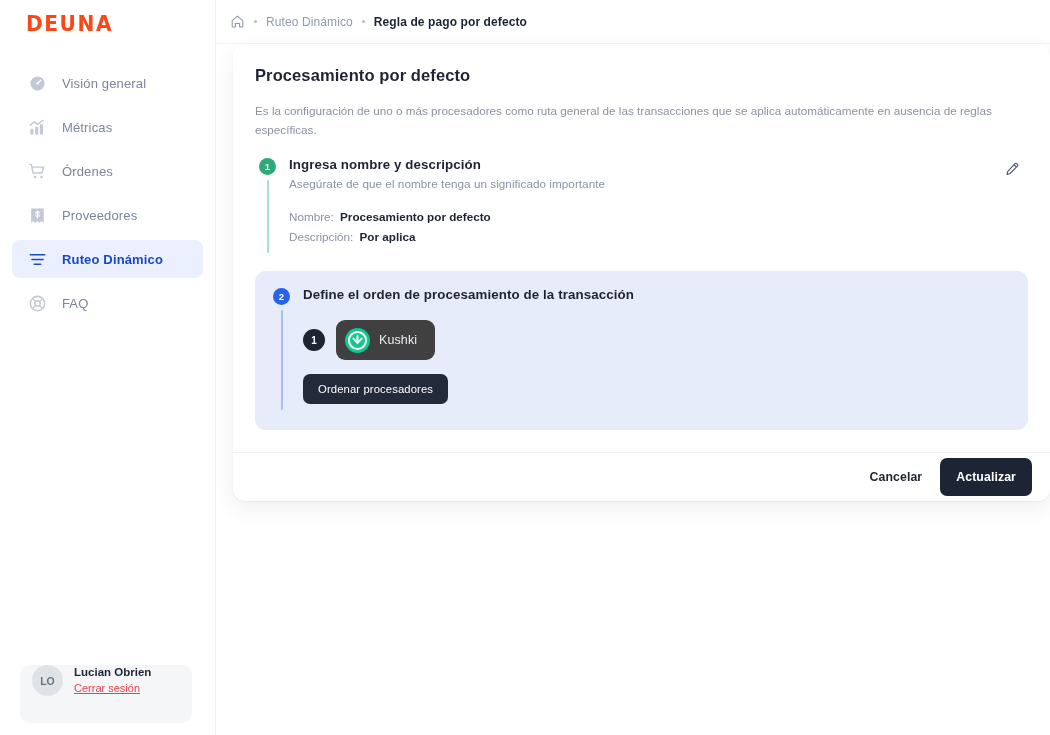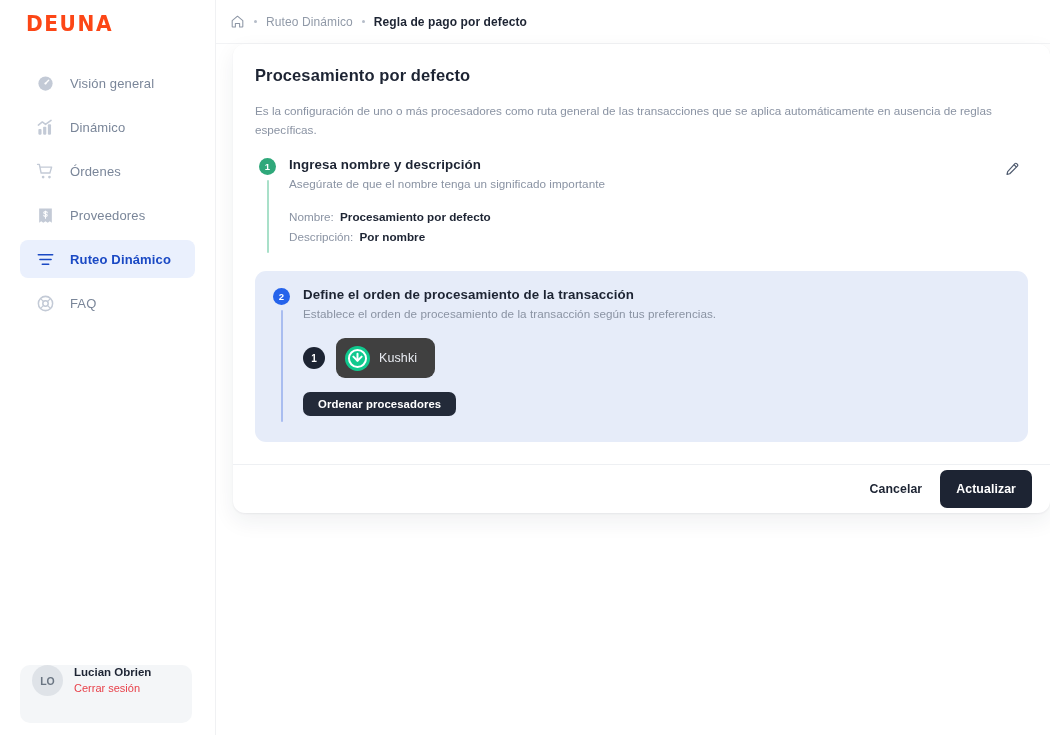--- a/index.html
+++ b/index.html
@@ -31,21 +31,21 @@
   .logo {
     margin: 12px 0 0 26px;
     font-size: 21px;
     font-weight: 700;
     letter-spacing: 1.6px;
     color: #fc4616;
     font-family: "DejaVu Sans", sans-serif;
     transform: scaleX(0.96);
     transform-origin: left center;
   }
-  .nav { margin-top: 28px; padding: 0 20px; }
+  .nav { margin-top: 28px; padding: 0 12px; }
   .nav-item {
     display: flex;
     align-items: center;
     gap: 14px;
     height: 38px;
     padding: 0 14px;
     border-radius: 8px;
     margin-bottom: 6px;
     cursor: pointer;
   }
@@ -81,21 +81,21 @@
     width: 31px; height: 31px;
     border-radius: 50%;
     background: #dfe3e8;
     color: #6a7582;
     font-size: 10.5px;
     font-weight: 700;
     display: flex; align-items: center; justify-content: center;
     flex: 0 0 31px;
   }
   .user-name { font-size: 11.5px; font-weight: 700; color: #1d2433; line-height: 1.35; }
-  .user-logout { font-size: 11px; color: #e8414a; line-height: 1.35; cursor: pointer; }
+  .user-logout { font-size: 11px; color: #e8414a; line-height: 1.35; cursor: pointer; text-decoration: underline; }
 
   
   .main {
     flex: 1 1 auto;
     height: 735px;
     position: relative;
     background: #ffffff;
   }
   .topbar {
     height: 44px;
@@ -219,24 +219,24 @@
     flex: 0 0 25px;
   }
   .proc-name { font-size: 12.5px; color: #e9ecf2; letter-spacing:.1px;}
 
   .btn-dark {
     margin-top: 14px;
     background: #232a39;
     color: #ffffff;
     border: none;
     border-radius: 7px;
-    height: 24px;
+    height: 30px;
     padding: 0 15px;
     font-size: 11.3px;
-    font-weight: 700;
+    font-weight: 400;
     font-family: "Liberation Sans", sans-serif;
     cursor: pointer;
     letter-spacing: .1px;
   }
 
   
   .card-footer {
     margin: 22px -22px 0 -22px;
     border-top: 1px solid #eef0f3;
     height: 49px;
@@ -291,21 +291,21 @@
 
       <div class="nav-item">
         <span class="nav-ico">
           <svg width="19" height="19" viewBox="0 0 24 24" fill="none">
             <rect x="3" y="14" width="4" height="7" rx="1" fill="#c3cad6"></rect>
             <rect x="9" y="11" width="4" height="10" rx="1" fill="#c3cad6"></rect>
             <rect x="15" y="8" width="4" height="13" rx="1" fill="#c3cad6"></rect>
             <path d="M3 9l5-4 4 3 7-5" stroke="#c3cad6" stroke-width="2" stroke-linecap="round" stroke-linejoin="round"></path>
           </svg>
         </span>
-        <span class="nav-label">Dinámico</span>
+        <span class="nav-label">Métricas</span>
       </div>
 
       <div class="nav-item">
         <span class="nav-ico">
           <svg width="19" height="19" viewBox="0 0 24 24" fill="none">
             <path d="M2 3h2.2l2.3 11h11l2.2-7.5H6" stroke="#c3cad6" stroke-width="1.8" stroke-linecap="round" stroke-linejoin="round"></path>
             <circle cx="9" cy="19" r="1.7" fill="#c3cad6"></circle>
             <circle cx="17" cy="19" r="1.7" fill="#c3cad6"></circle>
           </svg>
         </span>
@@ -381,42 +381,41 @@
           <div class="step-body">
             <div class="step-title">Ingresa nombre y descripción</div>
             <div class="step-desc">Asegúrate de que el nombre tenga un significado importante</div>
             <div class="kv">
               <div class="kv-row">
                 <span class="kv-key">Nombre:</span>
                 <span class="kv-val">Procesamiento por defecto</span>
               </div>
               <div class="kv-row">
                 <span class="kv-key">Descripción:</span>
-                <span class="kv-val">Por nombre</span>
+                <span class="kv-val">Por aplica</span>
               </div>
             </div>
           </div>
           <button class="edit-btn">
             <span>
               <svg width="16" height="16" viewBox="0 0 24 24" fill="none">
                 <path d="M16.4 3.9a1.8 1.8 0 0 1 2.6 0l1.1 1.1a1.8 1.8 0 0 1 0 2.6L8.6 19.1l-4.1 1 1-4.1z" stroke="#4e5a6e" stroke-width="1.8" stroke-linejoin="round"></path>
                 <path d="M15 5.4l3.6 3.6" stroke="#4e5a6e" stroke-width="1.8"></path>
               </svg>
             </span>
           </button>
         </div>
 
         <div class="step2-wrap">
           <div class="step-rail">
             <div class="badge blue">2</div>
             <div class="rail-line blue"></div>
           </div>
           <div class="step-body">
             <div class="step-title">Define el orden de procesamiento de la transacción</div>
-            <div class="step-desc">Establece el orden de procesamiento de la transacción según tus preferencias.</div>
 
             <div class="proc-row">
               <div class="order-chip">1</div>
               <div class="proc-chip">
                 <span class="proc-logo">
                   <svg width="25" height="25" viewBox="0 0 24 24" fill="none">
                     <circle cx="12" cy="12" r="11" fill="#10c98e"></circle>
                     <circle cx="12" cy="12" r="8.2" fill="none" stroke="#ffffff" stroke-width="1.9"></circle>
                     <path d="M8 10.2l4 4 4-4" stroke="#ffffff" stroke-width="1.9" stroke-linecap="round" stroke-linejoin="round"></path>
                     <path d="M12 7.4v6.6" stroke="#ffffff" stroke-width="1.9" stroke-linecap="round"></path>

